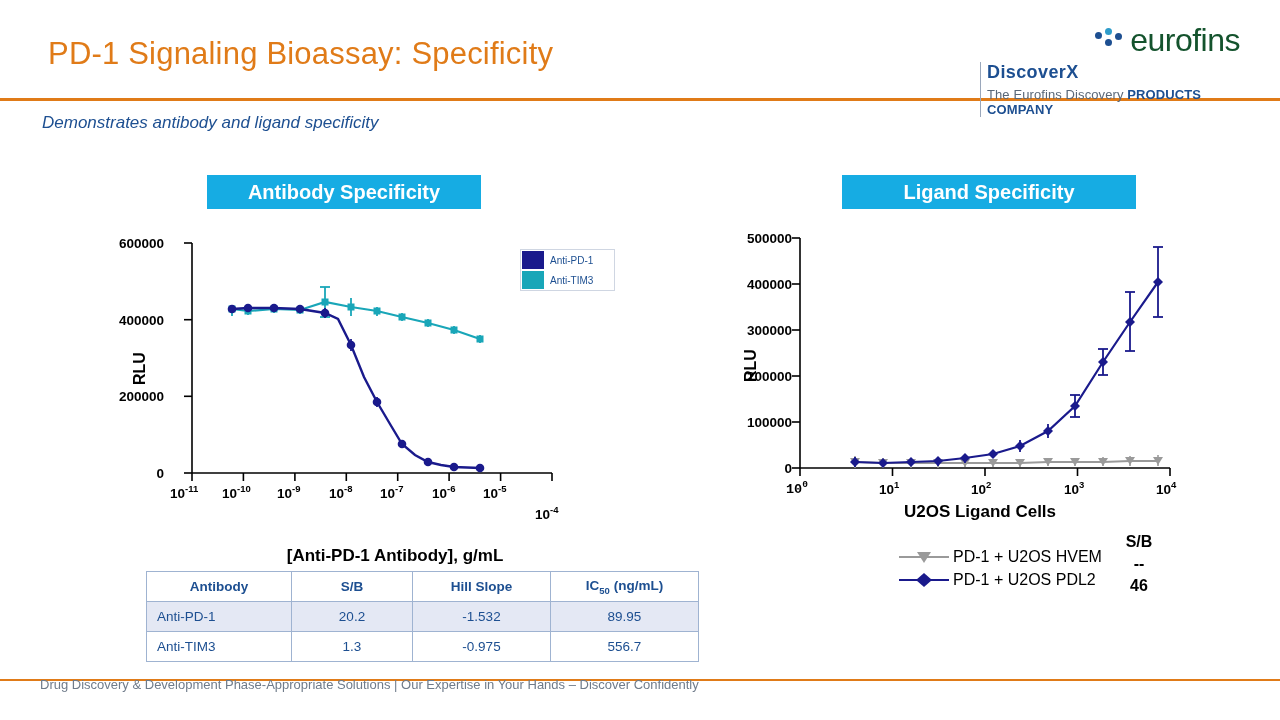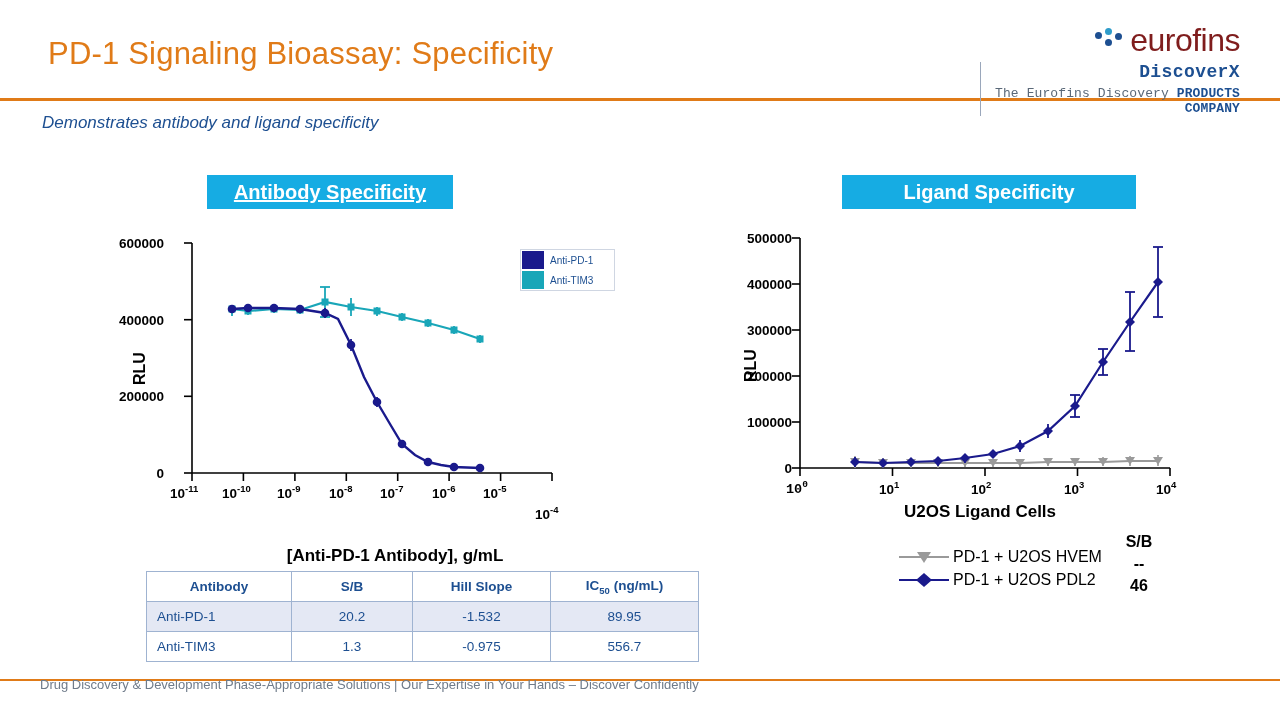--- a/index.html
+++ b/index.html
@@ -62,31 +62,29 @@
     border-radius: 50%;
     background: #1D4F91;
     display: block;
   }
   .logo-dots i:nth-child(1) { left: 0;  top: 4px; }
   .logo-dots i:nth-child(2) { left: 10px; top: 0px; background:#2E9CCA; }
   .logo-dots i:nth-child(3) { left: 10px; top: 11px; }
   .logo-dots i:nth-child(4) { left: 20px; top: 5px; }
   .logo-word {
     font-size: 32px;
-    color: #7f1d1d;
+    color: #14532d;
     letter-spacing: -0.5px;
   }
   .logo-sub-wrap {
     position: absolute;
     right: 0;
     top: 40px;
-    text-align: right;
-    padding-left: 14px;
+    padding-left: 6px;
     border-left: 1px solid #9aa7bb;
-    font-family: Liberation Mono, monospace;
   }
   .logo-discoverx {
     font-size: 18px;
     color: #1D4F91;
     letter-spacing: 0.4px;
     font-weight: bold;
   }
   .logo-tagline {
     font-size: 13px;
     color: #5a6878;
@@ -108,21 +106,21 @@
   .panel-head {
     position: absolute;
     background: #16ACE3;
     color: #ffffff;
     font-size: 20px;
     font-weight: bold;
     text-align: center;
     line-height: 34px;
     height: 34px;
   }
-  #head-antibody { left: 207px; top: 175px; width: 246px; text-decoration: underline; }
+  #head-antibody { left: 207px; top: 175px; width: 274px; }
   #head-ligand   { left: 842px; top: 175px; width: 294px; }
 
   
   .chart {
     position: absolute;
   }
   .axis-title-y {
     position: absolute;
     font-size: 16px;
     font-weight: bold;

